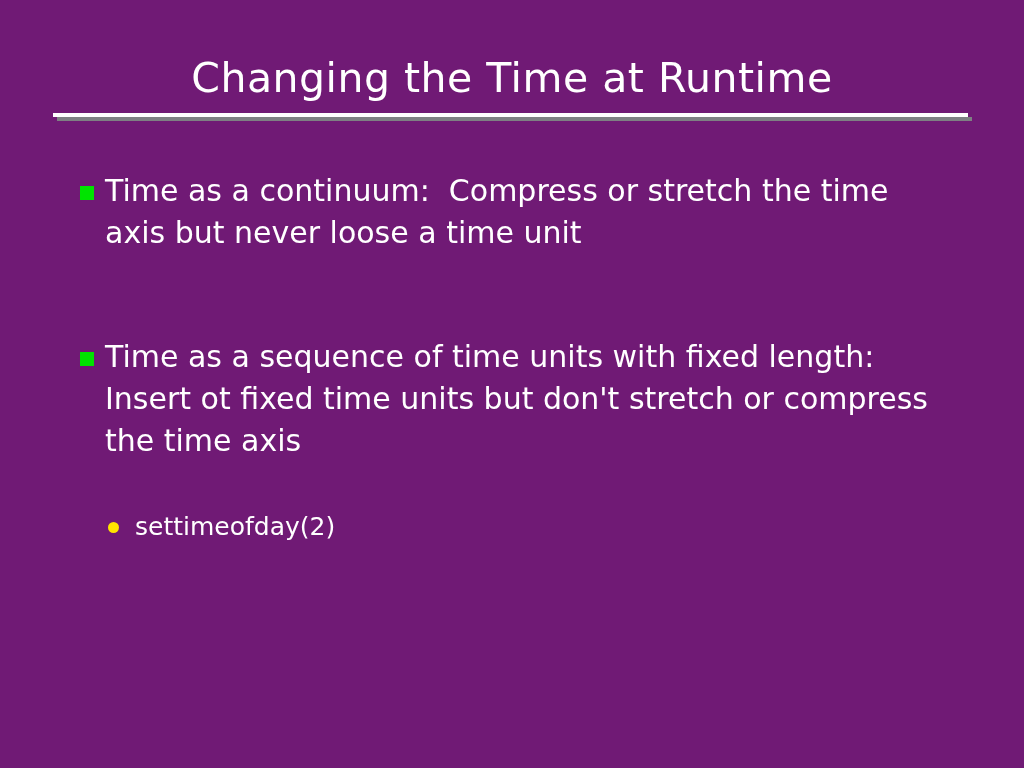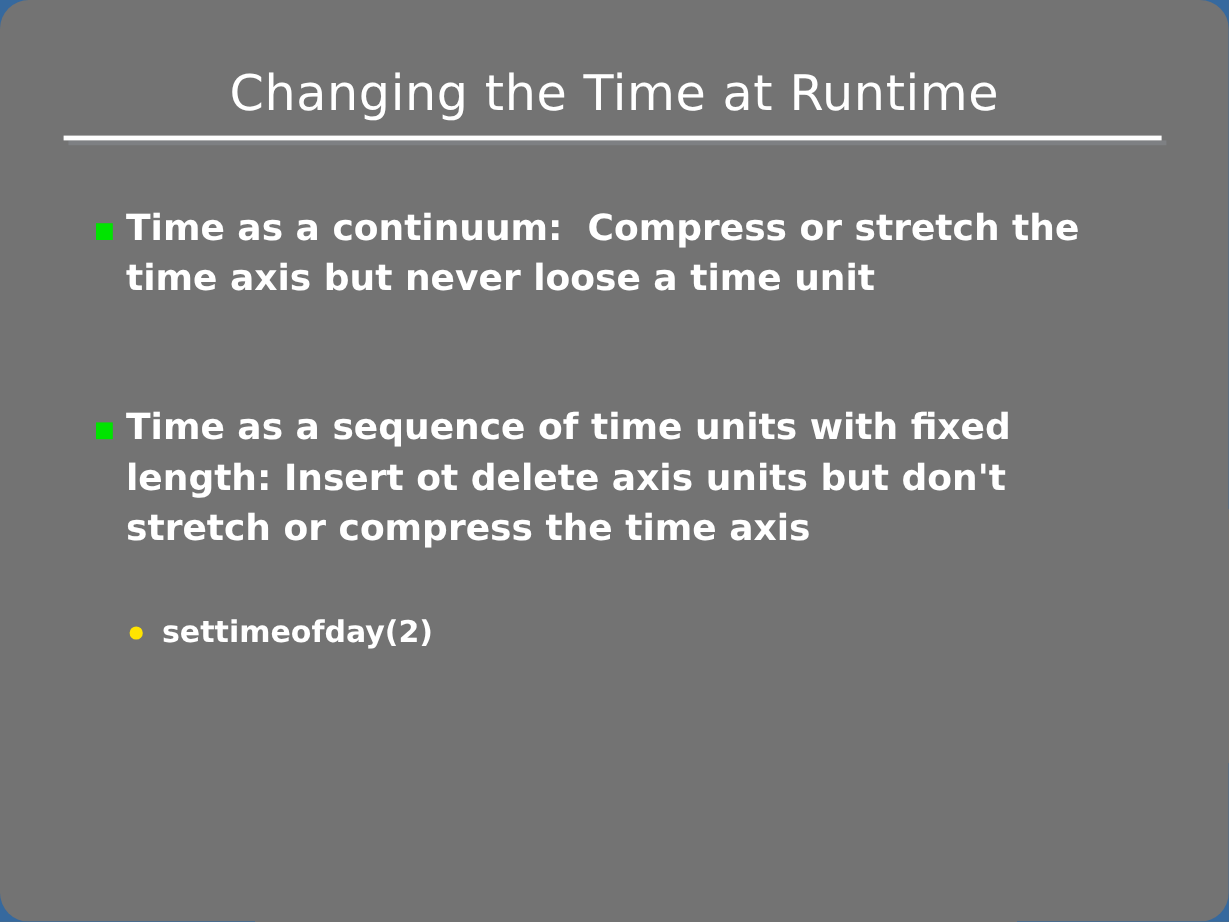--- a/index.html
+++ b/index.html
@@ -103,32 +103,31 @@
     top: 12px;
     width: 11px;
     height: 11px;
     border-radius: 50%;
     background: #FFE400;
   }
 
   .bullet-text {
     display: block;
     white-space: pre-wrap;
-    font-weight: bold;
   }
 
   
   .gap-1 { height: 44px; }
   .gap-2 { height: 38px; }
   .gap-3 { height: 48px; }
 </style>
 </head>
 <body style="background: rgb(54, 105, 158);">
 
-<div class="slide" style="background: #737373; border-radius: 24px;">
+<div class="slide" style="background: #701a75;">
 
   <div class="title-block">
     <div class="slide-title">Changing the Time at Runtime</div>
   </div>
 
   <div class="title-rule">
     <div class="rule-shadow" style="background: rgb(126, 128, 131);"></div>
     <div class="rule-line" style="background: rgb(255, 255, 255);"></div>
   </div>
 
@@ -139,21 +138,21 @@
       <span class="bullet-text">Time as a continuum:  Compress or stretch the time axis but never loose a time unit</span>
     </div>
 
     <div class="gap-1"></div>
 
 
     <div class="gap-2"></div>
 
     <div class="bullet level1">
       <span class="marker" style="background: rgb(0, 228, 0);"></span>
-      <span class="bullet-text">Time as a sequence of time units with fixed length: Insert ot delete axis units but don't stretch or compress the time axis</span>
+      <span class="bullet-text">Time as a sequence of time units with fixed length: Insert ot fixed time units but don't stretch or compress the time axis</span>
     </div>
 
     <div class="gap-3"></div>
 
     <div class="bullet level2">
       <span class="marker" style="background: rgb(255, 228, 0);"></span>
       <span class="bullet-text">settimeofday(2)</span>
     </div>
 
   </div>

